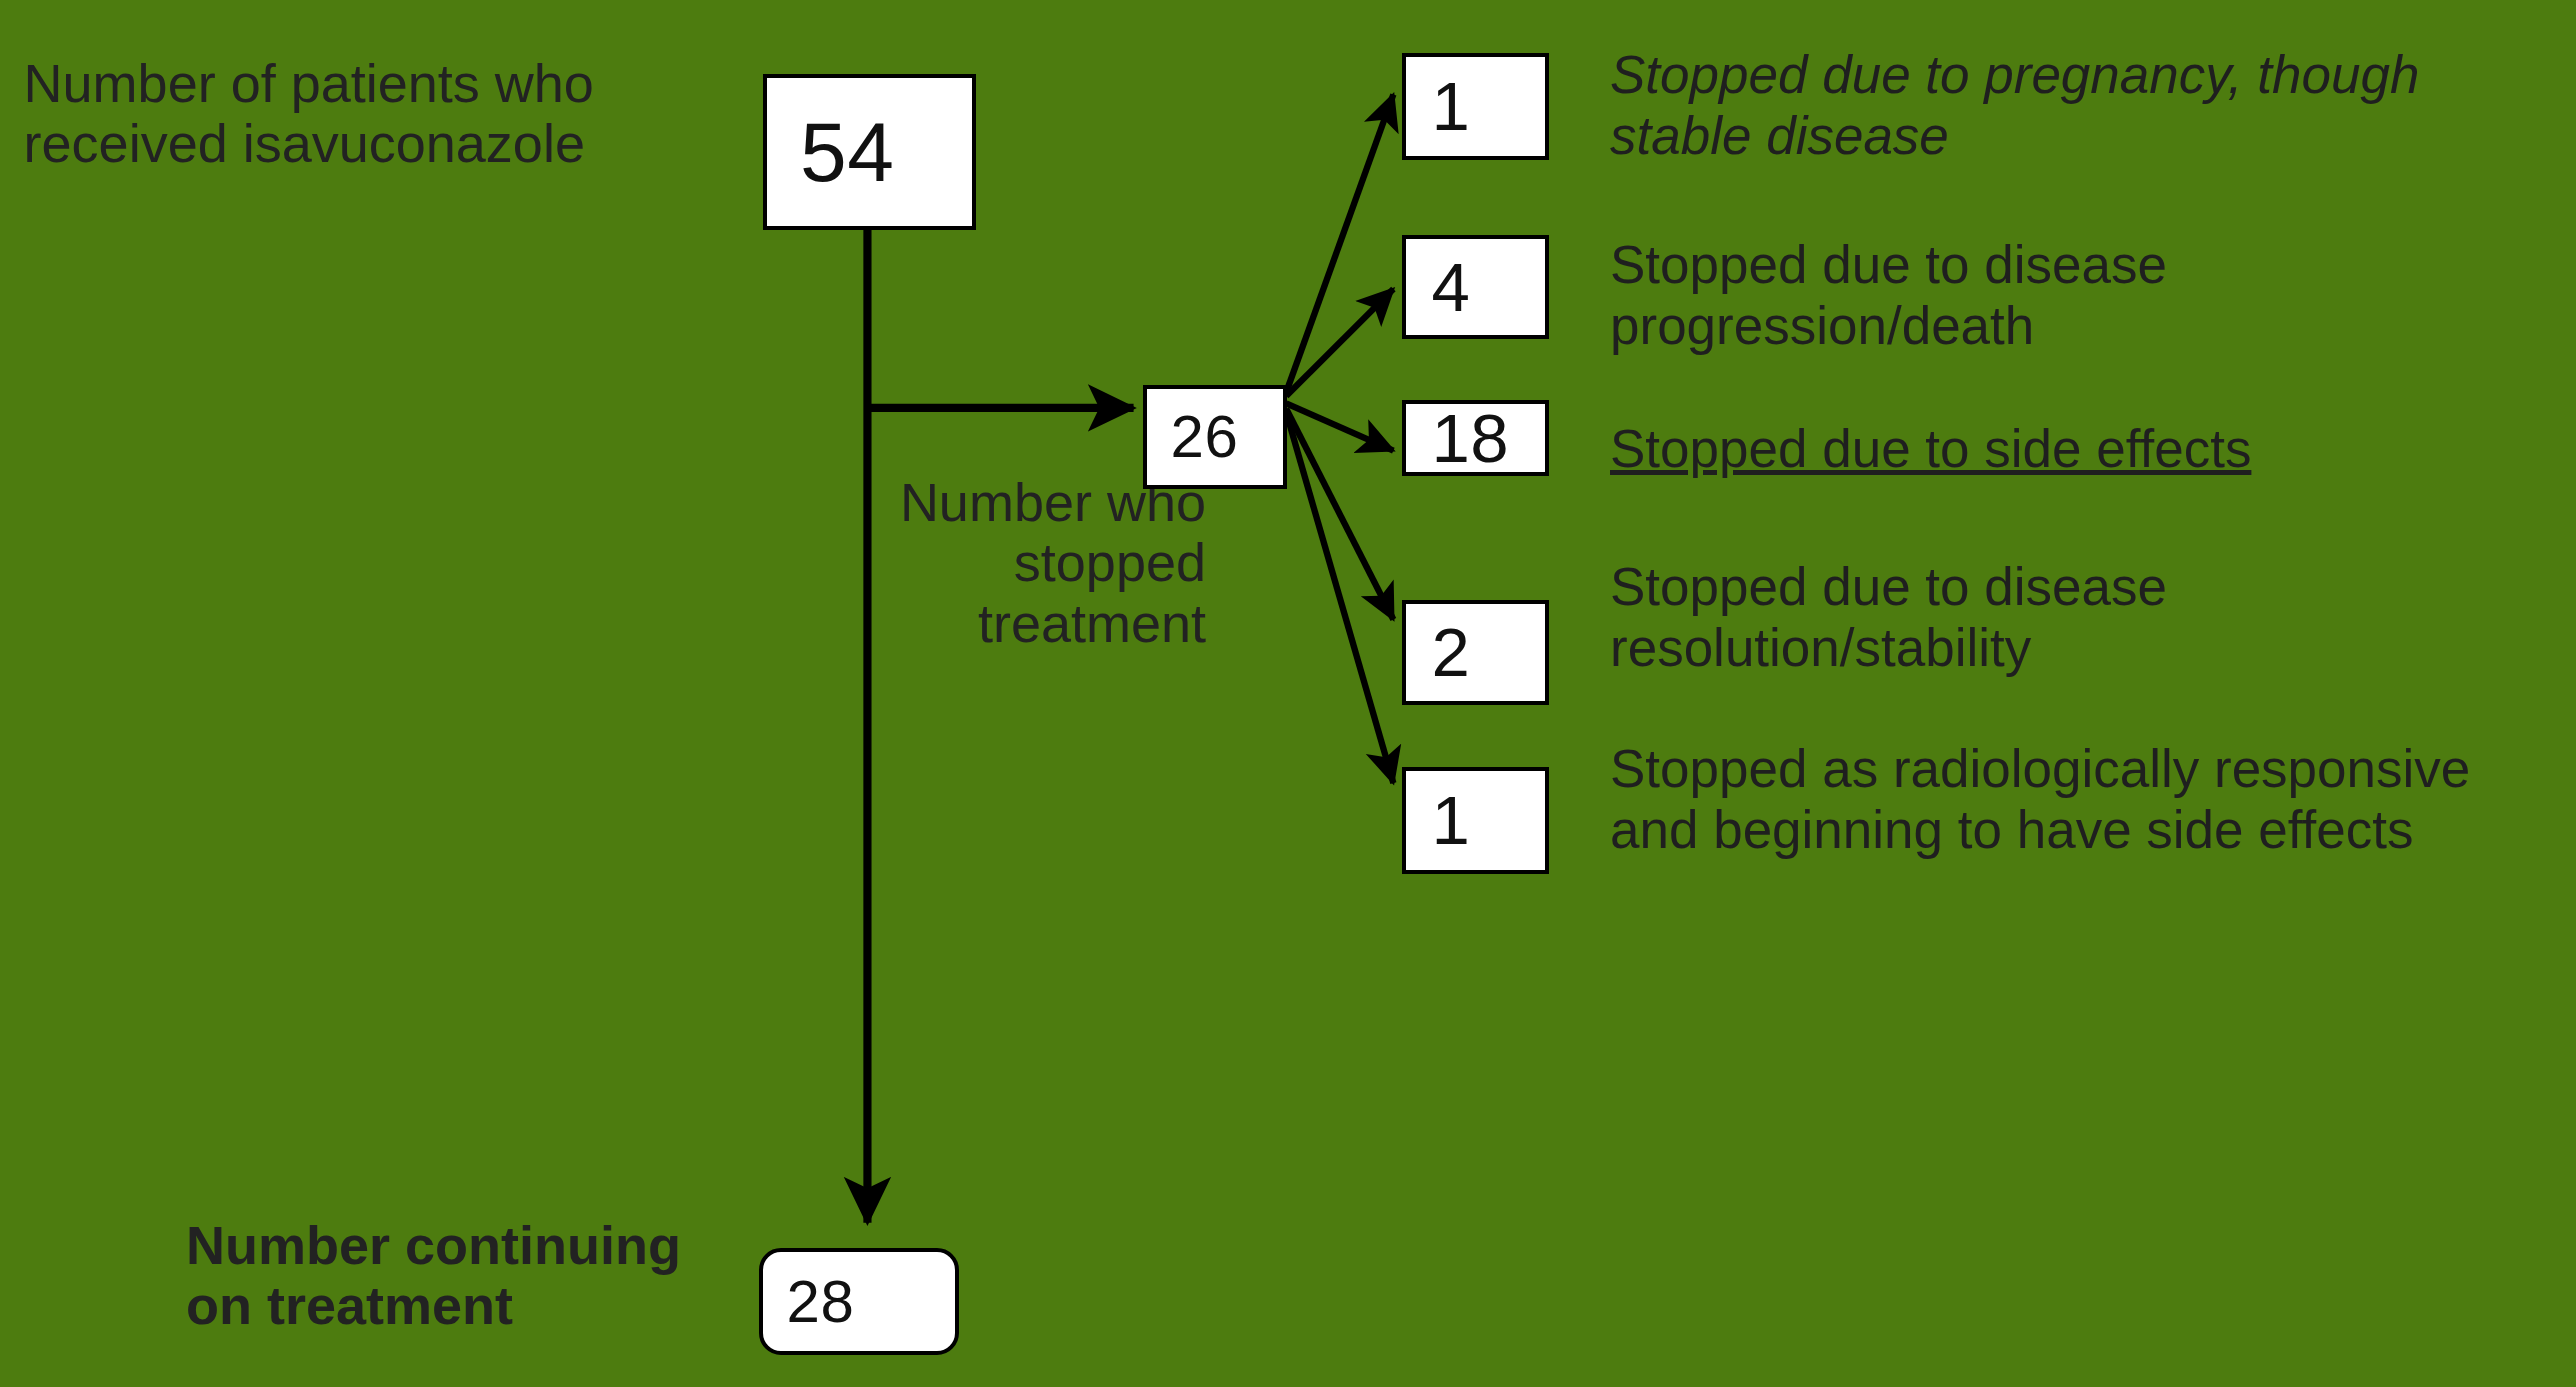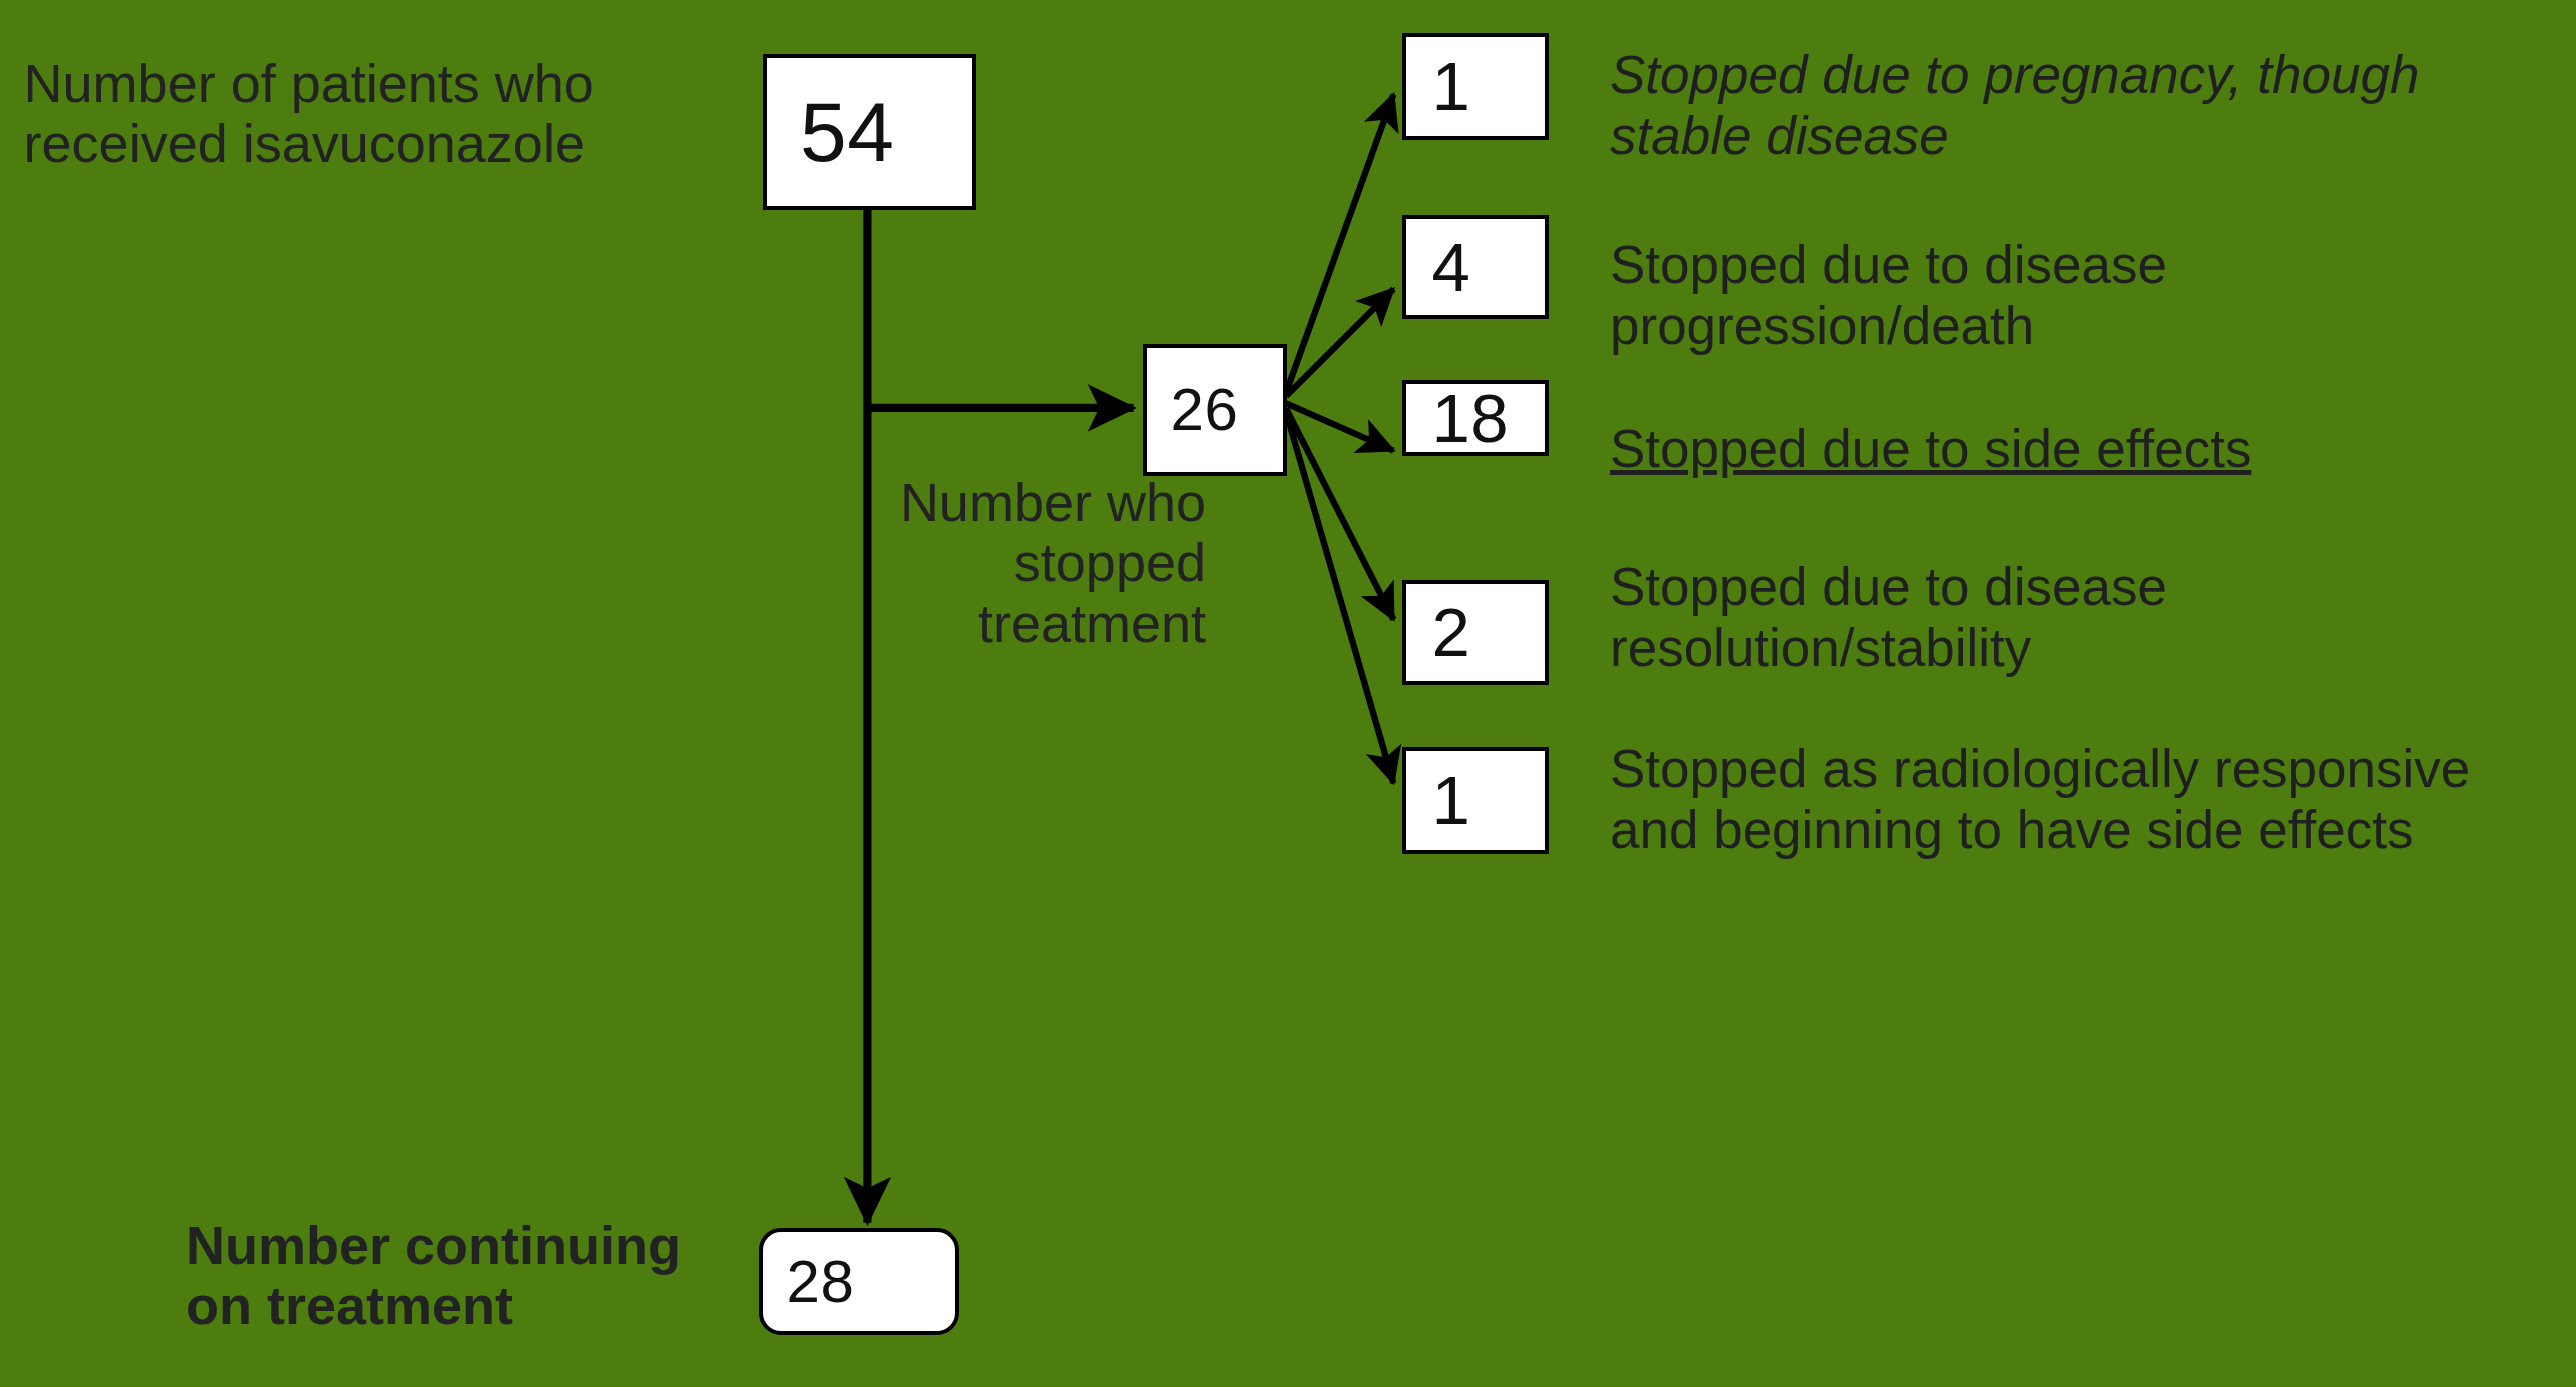--- a/index.html
+++ b/index.html
@@ -25,20 +25,21 @@
     pointer-events: none;
   }
   .node-box {
     position: absolute;
     box-sizing: border-box;
     background: #ffffff;
     border: 4.5px solid #000000;
     display: flex;
     align-items: center;
     justify-content: flex-start;
+    margin-top: 20px;
   }
   .node-value {
     font-size: 69px;
     line-height: 1;
     color: #111111;
     font-weight: 400;
     padding-left: 25.4px;
     letter-spacing: 0.5px;
   }
   .node-box.root .node-value {
@@ -97,21 +98,21 @@
 stopped
 treatment</div>
 
   <div class="caption" style="left:186px; top:1215px; width:581px;font-weight:bold;">Number continuing
 on treatment</div>
 
   <div class="node-box root" style="left:763px; top:54px; width:213px; height:156px;">
     <span class="node-value">54</span>
   </div>
 
-  <div class="node-box small" style="left:1143px; top:344px; width:144px; height:132px;">
+  <div class="node-box small" style="left:1143px; top:365px; width:144px; height:104px;">
     <span class="node-value">26</span>
   </div>
 
   <div class="node-box small" style="left:759px; top:1228px; width:200px; height:107px;border-radius:22px;">
     <span class="node-value">28</span>
   </div>
 
   <div class="node-box" style="left:1402px; top:33px; width:147px; height:107px;">
     <span class="node-value">1</span>
   </div>

